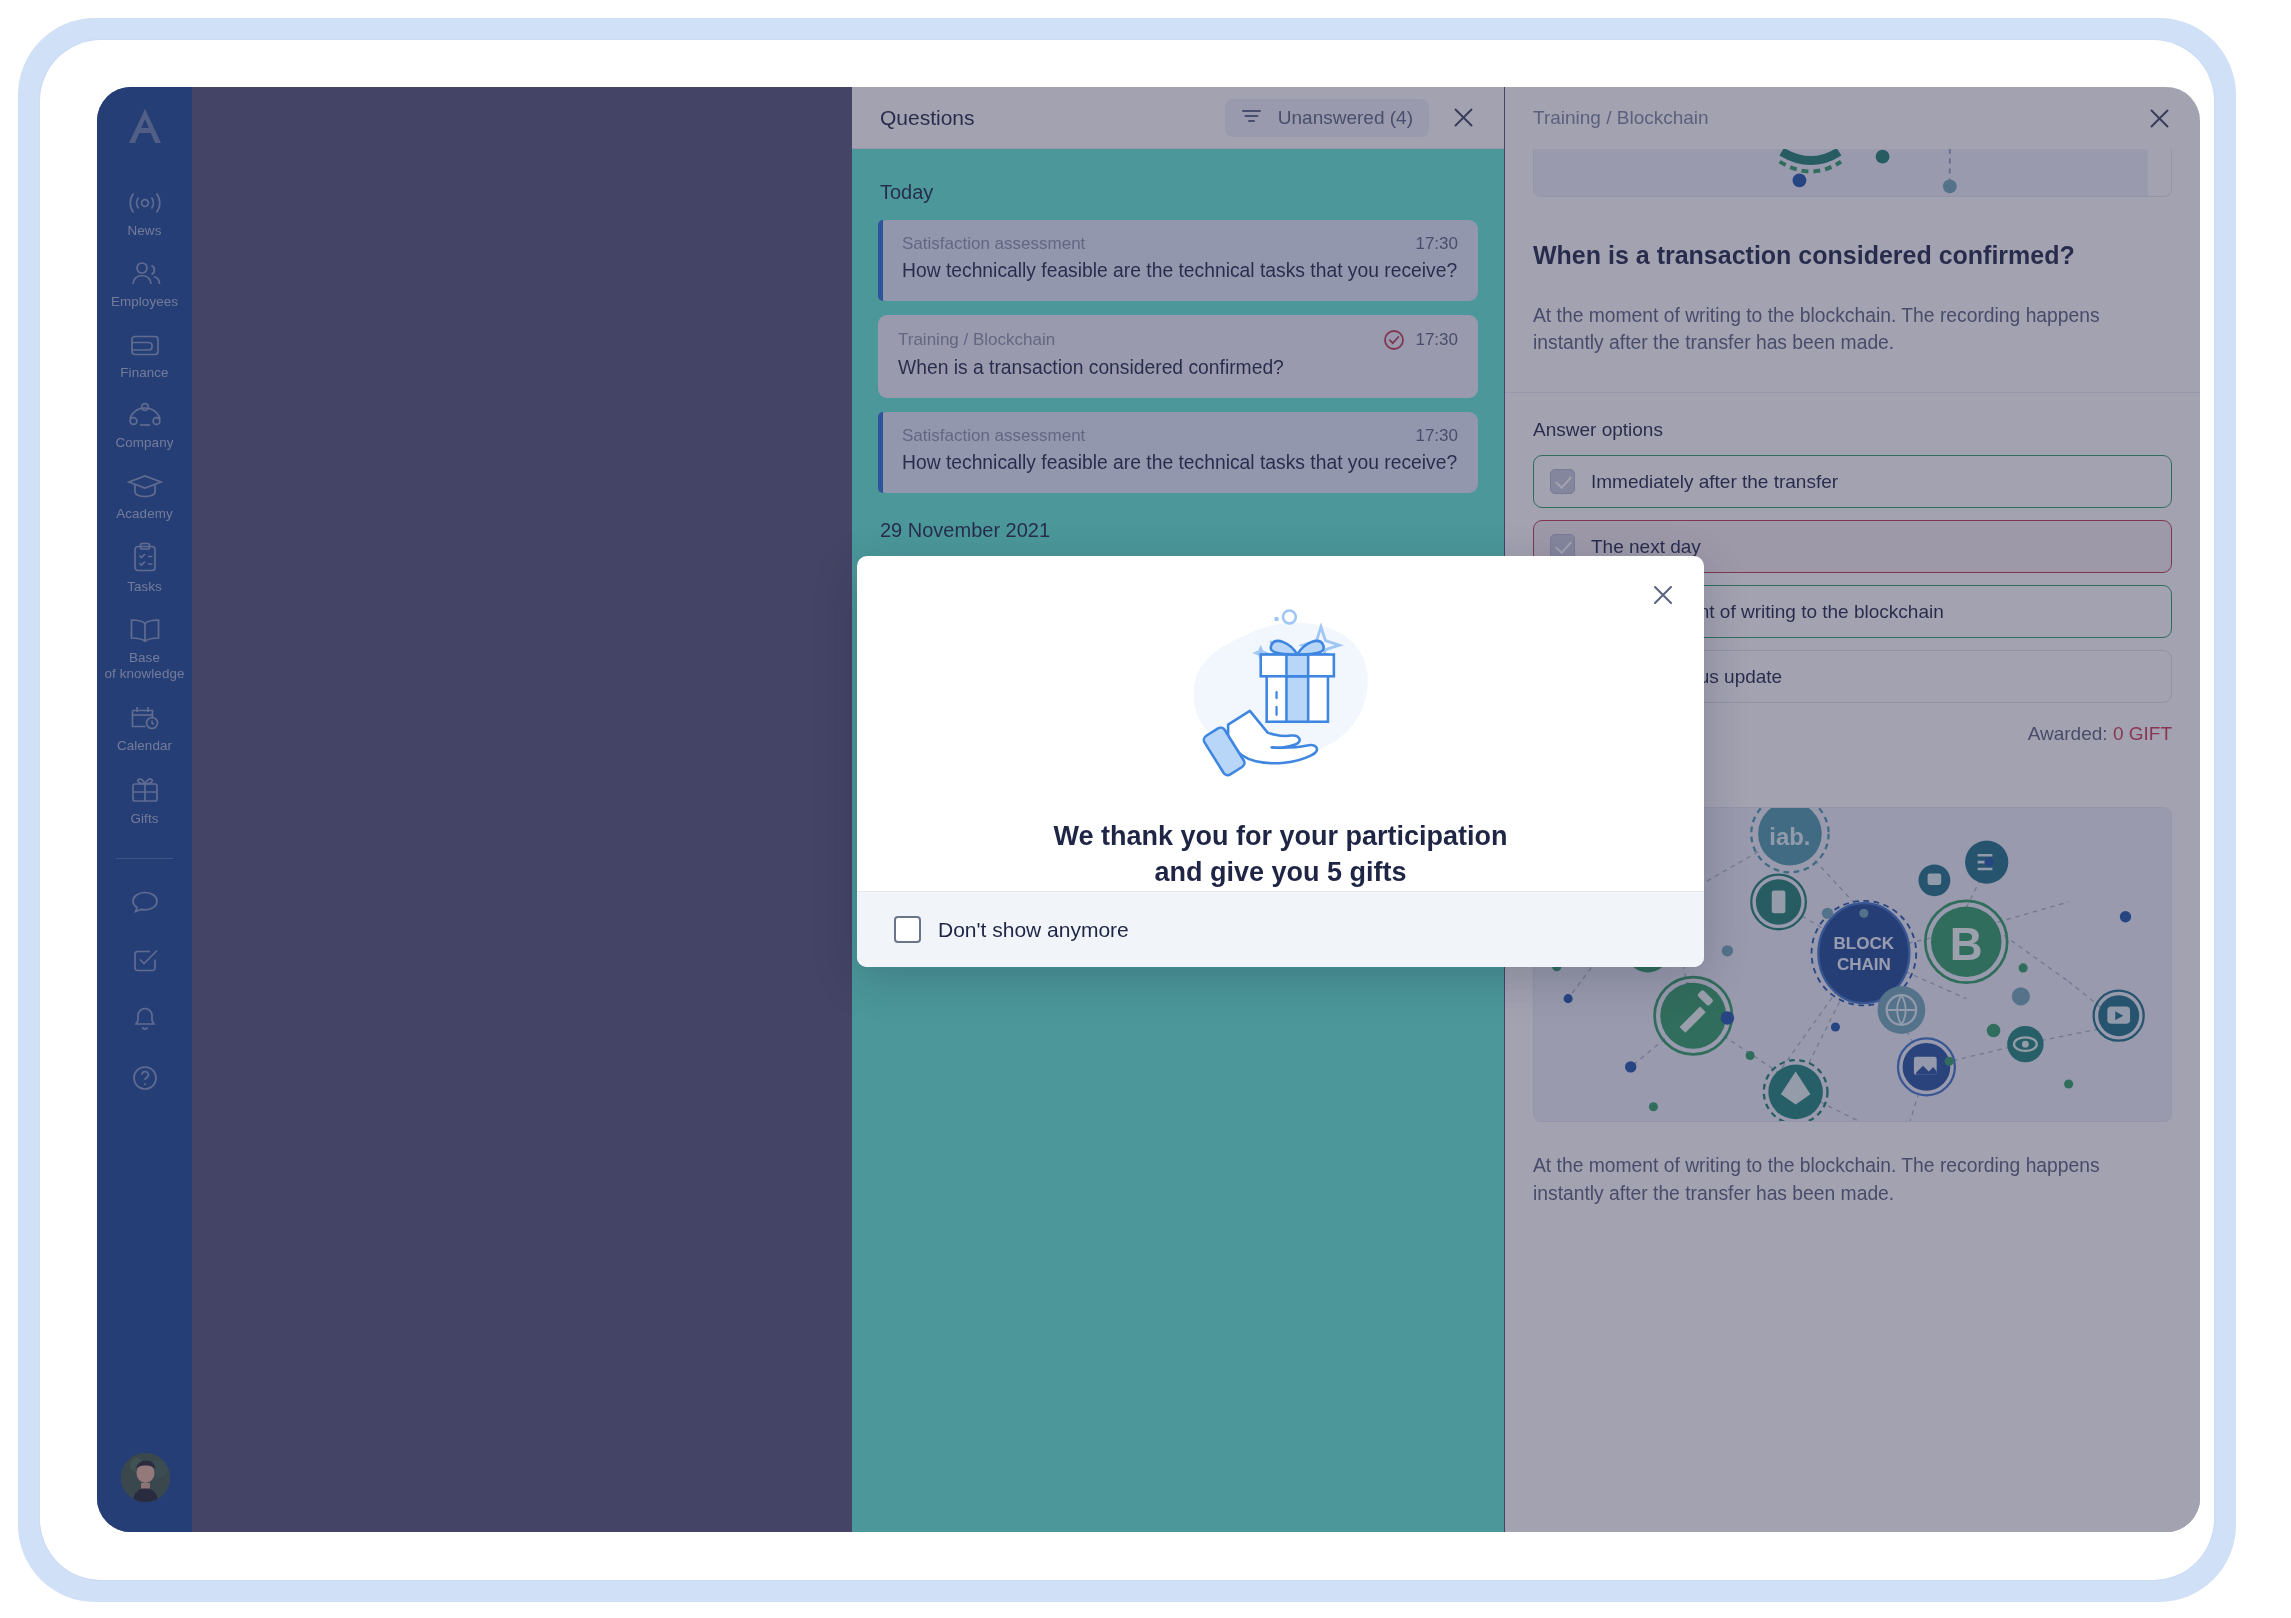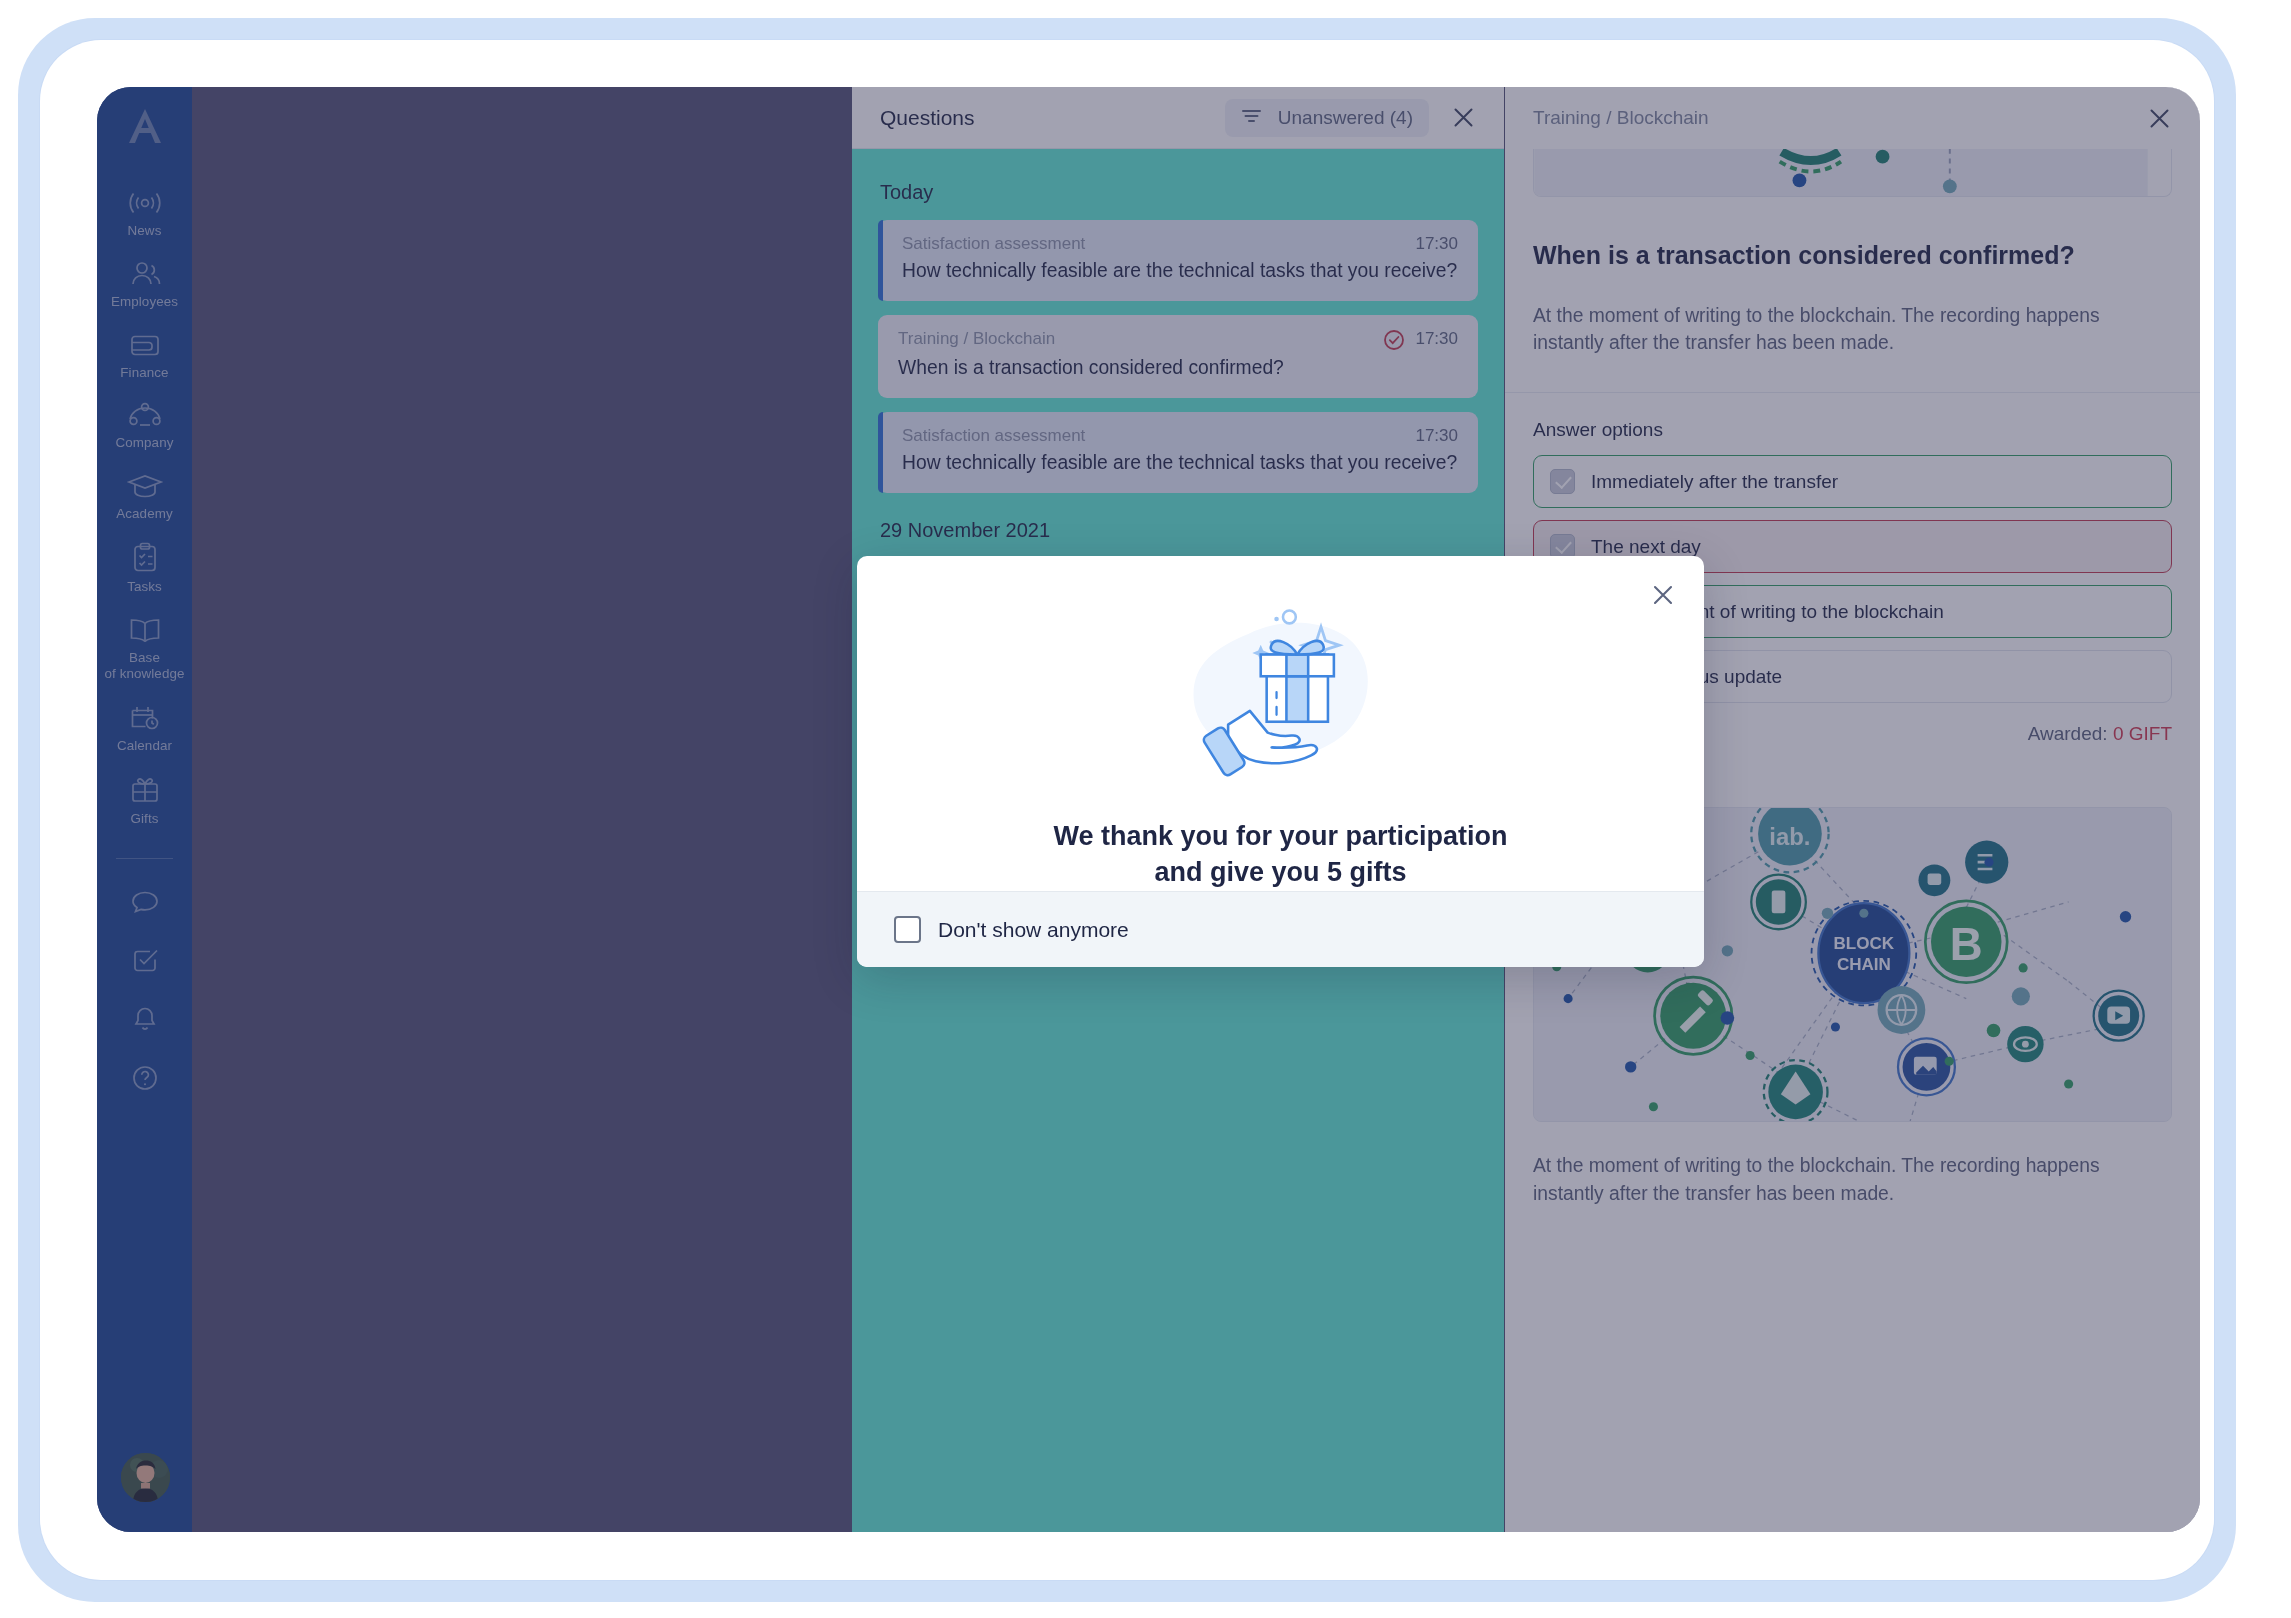--- a/index.html
+++ b/index.html
@@ -141,21 +141,21 @@
   }
   .q-card.highlight::before {
     content: "";
     position: absolute;
     left: 0; top: 0; bottom: 0;
     width: 5px;
     border-radius: 9px 0 0 9px;
     background: #2b6fd6;
   }
   .q-top {
-    display: flex; 
+    display: flex; align-items: center;
     margin-bottom: 4px;
   }
   .q-cat { font-size: 17px; color: #8a92a8; flex: 1; }
   .q-time { font-size: 17px; color: #5c6580; }
   .q-status { margin-right: 10px; line-height: 0; display: inline-flex; }
   .q-text {
     font-size: 19.3px; color: #1f2645; line-height: 1.35;
   }
 
   

